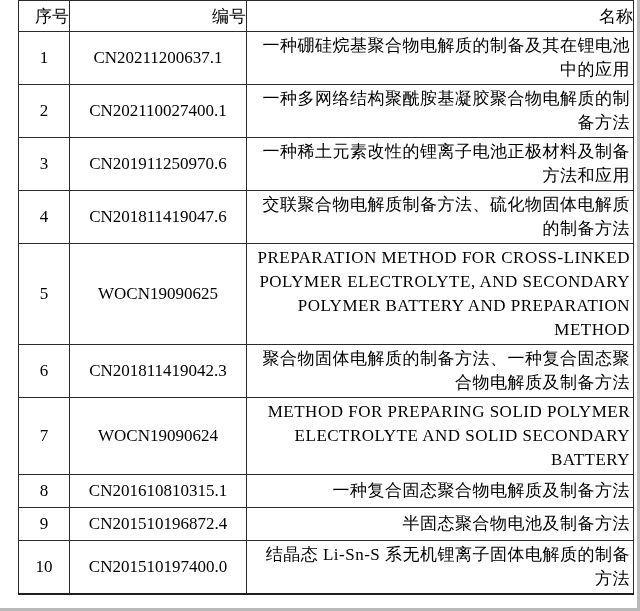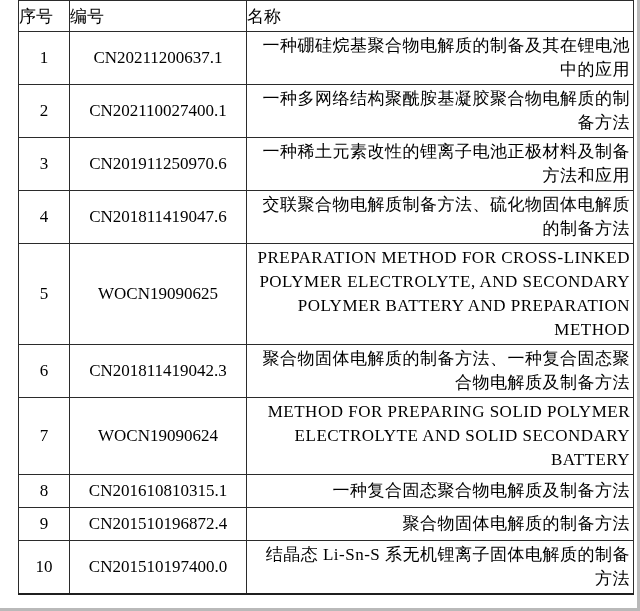--- a/index.html
+++ b/index.html
@@ -38,21 +38,21 @@
   }
   table.patent-table th,
   table.patent-table td {
     border: 1px solid #2b2b2b;
     vertical-align: middle;
     overflow: hidden;
   }
   th.col-head {
     font-weight: normal;
     height: 30px;
-    text-align: left;
+    text-align: right;
     padding: 0;
   }
   td.cell-no {
     text-align: center;
     padding: 2px 0;
   }
   td.cell-code {
     text-align: center;
     padding: 6px 0;
     white-space: nowrap;
@@ -121,21 +121,21 @@
           <td class="cell-name">METHOD FOR PREPARING SOLID POLYMER ELECTROLYTE  AND SOLID SECONDARY BATTERY</td>
         </tr>
         <tr>
           <td class="cell-no">8</td>
           <td class="cell-code">CN201610810315.1</td>
           <td class="cell-name">一种复合固态聚合物电解质及制备方法</td>
         </tr>
         <tr>
           <td class="cell-no">9</td>
           <td class="cell-code">CN201510196872.4</td>
-          <td class="cell-name">聚合物固体电解质的制备方法</td>
+          <td class="cell-name">半固态聚合物电池及制备方法</td>
         </tr>
         <tr>
           <td class="cell-no">10</td>
           <td class="cell-code">CN201510197400.0</td>
           <td class="cell-name">结晶态 Li-Sn-S 系无机锂离子固体电解质的制备方法</td>
         </tr>
       </tbody>
   </table>
 
 </div>

